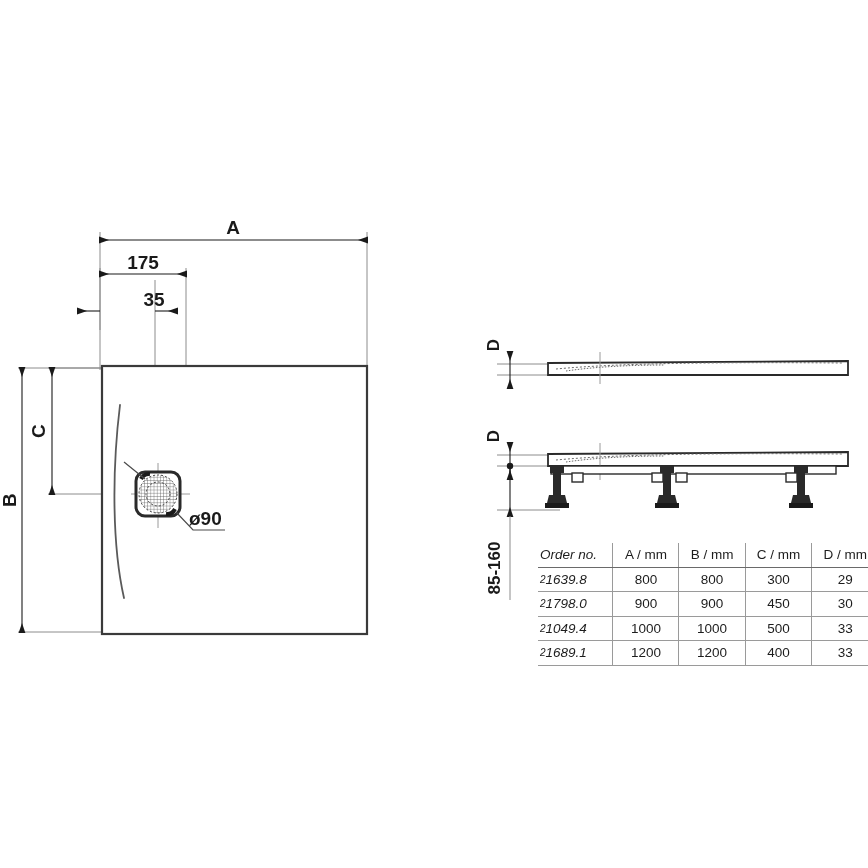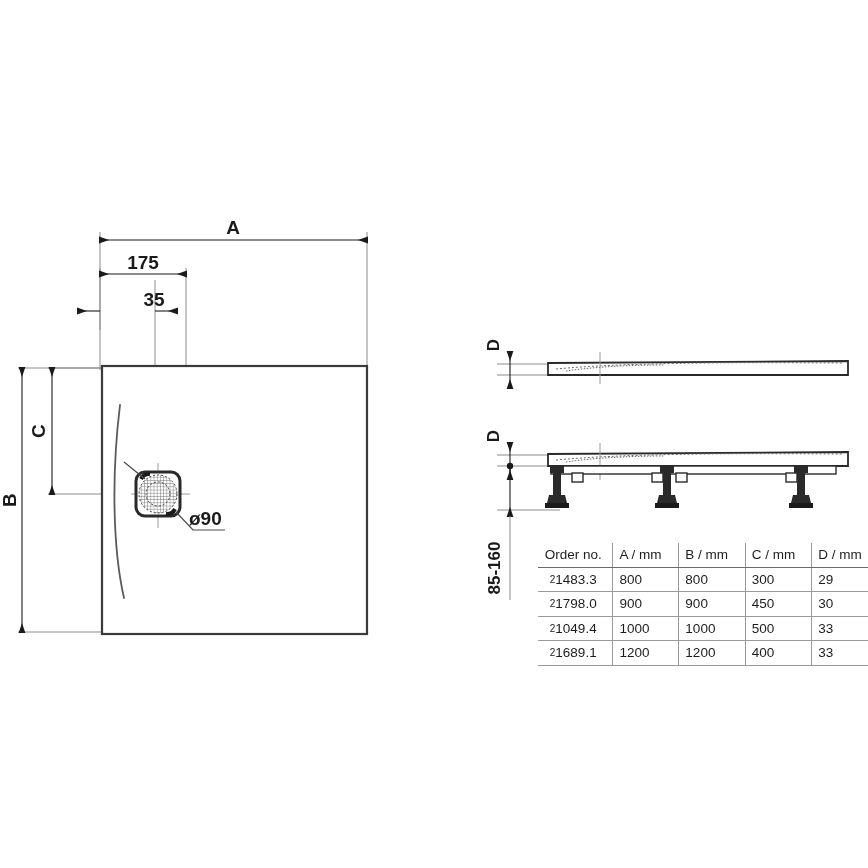--- a/index.html
+++ b/index.html
@@ -46,35 +46,36 @@
     left: 538px;
     top: 543px;
     width: 340px;
     border-collapse: collapse;
     font-family: "Liberation Sans", sans-serif;
     font-size: 13.5px;
     color: #1d1d1d;
   }
   #spec-table th, #spec-table td {
     padding: 4px 6px 4px 6px;
-    text-align: left;
+    text-align: center;
     white-space: nowrap;
     border-bottom: 1px solid #9a9a9a;
     border-right: 1px solid #9a9a9a;
     line-height: 1.15;
   }
   #spec-table th {
     font-weight: normal;
     border-bottom: 1px solid #6a6a6a;
   }
   #spec-table tr > *:last-child { border-right: none; }
   #spec-table .col-order {
-    text-align: center;
+    text-align: left;
     padding-left: 2px;
     width: 76px;
+    font-style: italic;
   }
   #spec-table .col-val { width: 64px; }
   .ord-pre {
     font-size: 10px;
     vertical-align: 1px;
   }
 </style>
 </head>
 <body>
 
@@ -235,21 +236,21 @@
       <tr>
         <th class="col-order">Order no.</th>
         <th class="col-val">A / mm</th>
         <th class="col-val">B / mm</th>
         <th class="col-val">C / mm</th>
         <th class="col-val">D / mm</th>
       </tr>
     </thead>
     <tbody>
       <tr>
-        <td class="col-order"><span class="ord-pre">2</span><span>1483.3</span></td>
+        <td class="col-order"><span class="ord-pre">2</span><span>1639.8</span></td>
         <td class="col-val">800</td>
         <td class="col-val">800</td>
         <td class="col-val">300</td>
         <td class="col-val">29</td>
       </tr>
       <tr>
         <td class="col-order"><span class="ord-pre">2</span><span>1798.0</span></td>
         <td class="col-val">900</td>
         <td class="col-val">900</td>
         <td class="col-val">450</td>

